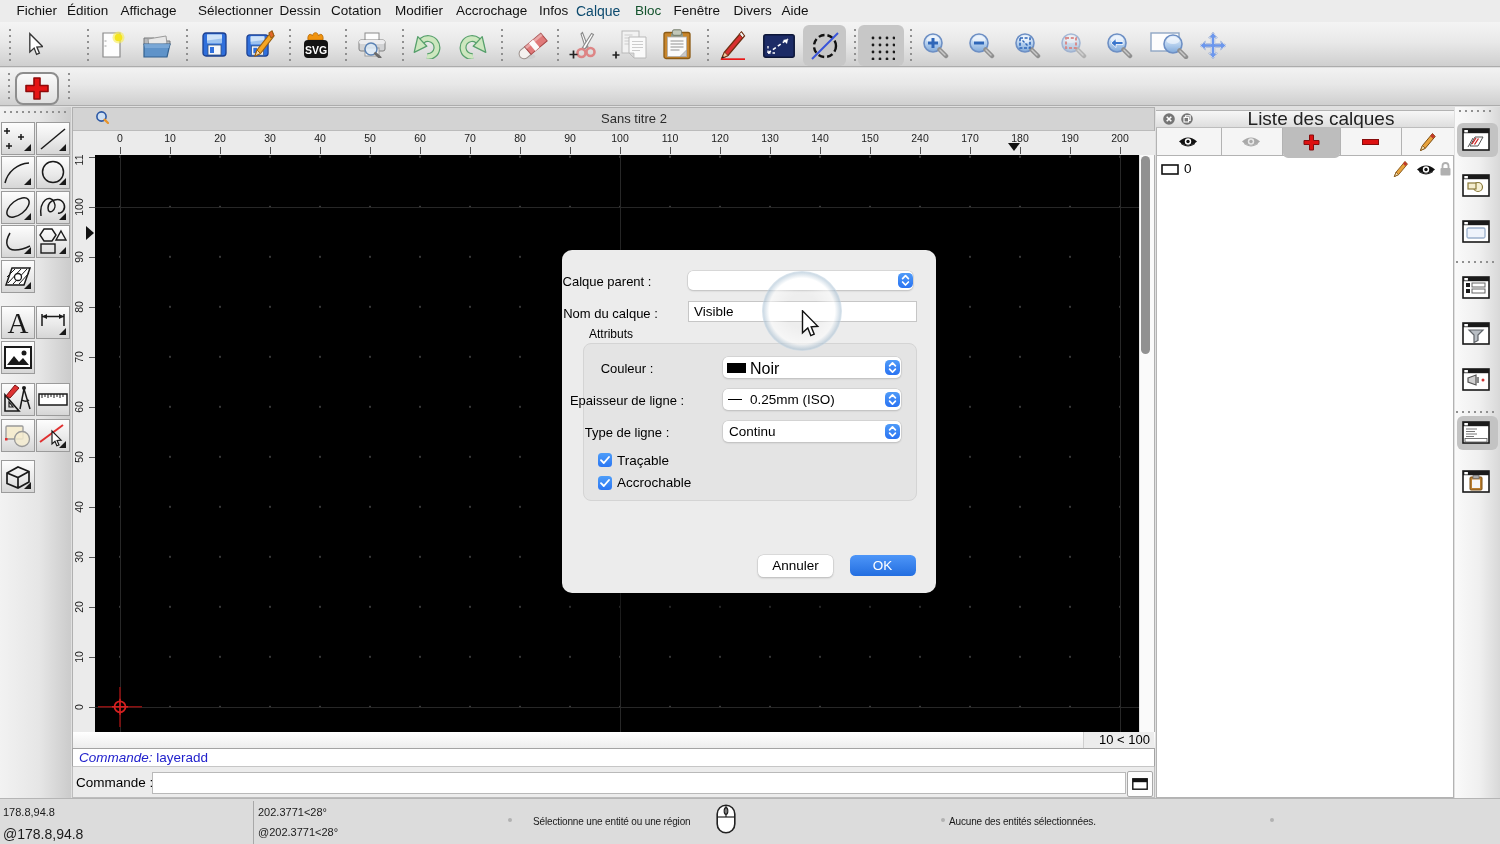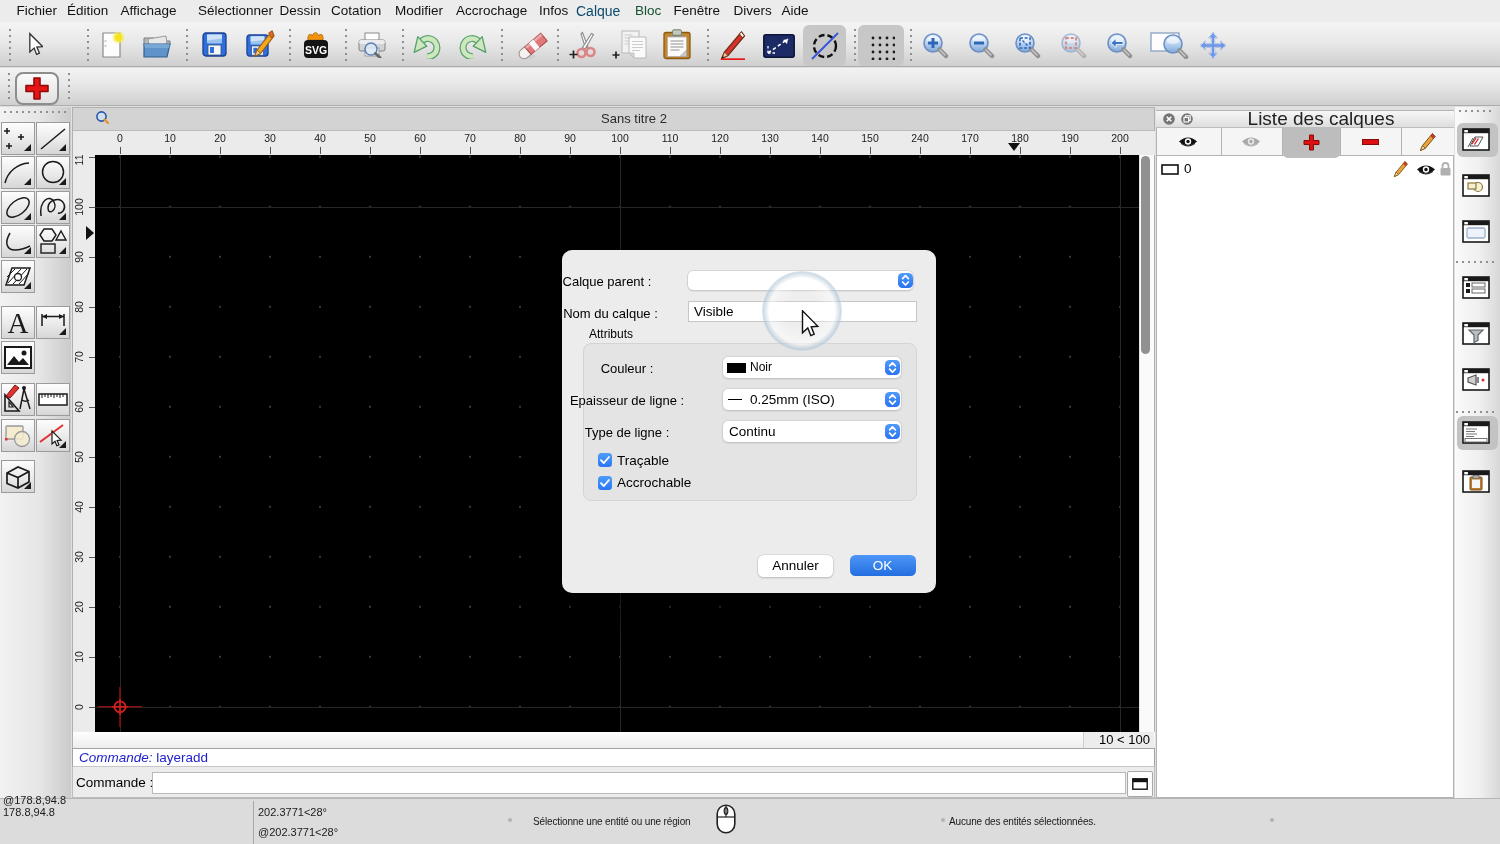--- a/index.html
+++ b/index.html
@@ -567,21 +567,21 @@
     <rect x="1" y="1" width="26" height="4.2" fill="#1a1a1a"></rect>
     <rect x="2.3" y="2" width="3.6" height="2.4" fill="#fff"></rect>
     <rect x="8" y="7" width="12" height="13" rx="1" fill="#ba7f30" stroke="#7d5115" stroke-width="1"></rect>
     <rect x="11" y="5.5" width="6" height="3" fill="#aaa" stroke="#666" stroke-width="0.7"></rect>
     <rect x="10" y="9.5" width="8" height="8.5" fill="#f6f6f6"></rect>
   </svg>
 <div class="hsep" style="left:1456px;top:260.5px;width:42px"></div>
 <div class="hsep" style="left:1456px;top:410.5px;width:42px"></div>
 <div class="abs" style="left:0;top:798px;width:1500px;height:46px;background:#dcdcdc;border-top:1px solid #b5b5b5"></div>
 <span style="position:absolute;font-size:11px;color:#1a1a1a;left:3px;top:806px">178.8,94.8</span>
-<span style="position:absolute;font-size:11px;color:#1a1a1a;left:3px;top:794px">@178.8,94.8</span>
+<span style="position:absolute;font-size:14px;color:#1a1a1a;left:3px;top:826px">@178.8,94.8</span>
 <div class="abs" style="left:253px;top:801px;width:1px;height:43px;background:#a8a8a8"></div>
 <span style="position:absolute;font-size:11px;color:#1a1a1a;left:258px;top:806px">202.3771&lt;28°</span>
 <span style="position:absolute;font-size:11px;color:#1a1a1a;left:258px;top:826px">@202.3771&lt;28°</span>
 <div class="abs" style="left:508px;top:818px;width:4px;height:4px;border-radius:2px;background:#b2b2b2"></div>
 <div class="abs" style="left:941px;top:818px;width:4px;height:4px;border-radius:2px;background:#b2b2b2"></div>
 <div class="abs" style="left:1270px;top:818px;width:4px;height:4px;border-radius:2px;background:#b2b2b2"></div>
 <span style="position:absolute;font-size:11px;color:#1a1a1a;left:533px;top:816px;font-size:10px;letter-spacing:-0.15px;font-weight:normal">Sélectionne une entité ou une région</span>
 <svg style="position:absolute;left:716px;top:804px" width="20" height="30" viewBox="0 0 20 30">
     <rect x="1.2" y="1.2" width="17.6" height="27.6" rx="8.8" fill="#fff" stroke="#222" stroke-width="1.6"></rect>
     <line x1="10" y1="2" x2="10" y2="13" stroke="#222" stroke-width="1.2"></line>
@@ -613,21 +613,21 @@
 <div class="step" style="left:884.5px;top:392px;height:15px"></div>
 <svg style="position:absolute;left:884.5px;top:392px" width="15" height="15" viewBox="0 0 15 15">
     <path d="M4.6,5.8 L7.5,2.8 L10.4,5.8 M4.6,9.2 L7.5,12.2 L10.4,9.2" fill="none" stroke="#fff" stroke-width="1.7" stroke-linecap="round" stroke-linejoin="round"></path>
   </svg>
 <div class="combo" style="left:723px;top:421px;width:178px;height:21px"></div>
 <div class="step" style="left:884.5px;top:424px;height:15px"></div>
 <svg style="position:absolute;left:884.5px;top:424px" width="15" height="15" viewBox="0 0 15 15">
     <path d="M4.6,5.8 L7.5,2.8 L10.4,5.8 M4.6,9.2 L7.5,12.2 L10.4,9.2" fill="none" stroke="#fff" stroke-width="1.7" stroke-linecap="round" stroke-linejoin="round"></path>
   </svg>
 <div class="abs" style="left:727px;top:362.5px;width:18.5px;height:10px;background:#000"></div>
-<span class="abs" style="left:750px;top:360px;font-size:12px;color:#000">Noir</span>
+<span class="abs" style="left:750px;top:360px;font-size:16px;color:#000">Noir</span>
 <div class="abs" style="left:728px;top:398.5px;width:14px;height:1.8px;background:#000"></div>
 <span class="abs" style="left:750px;top:392px;font-size:13.5px;color:#000">0.25mm (ISO)</span>
 <span class="abs" style="left:729px;top:424px;font-size:13.5px;color:#000">Continu</span>
 <div class="cbx" style="left:597.5px;top:453px"></div>
 <svg style="position:absolute;left:597.5px;top:453px" width="14" height="14" viewBox="0 0 14 14">
     <path d="M3,7.2 L5.8,10 L11,4" fill="none" stroke="#fff" stroke-width="1.9" stroke-linecap="round" stroke-linejoin="round"></path>
   </svg>
 <span class="abs" style="left:617px;top:452.5px;font-size:13.5px;color:#000">Traçable</span>
 <div class="cbx" style="left:597.5px;top:475.5px"></div>
 <svg style="position:absolute;left:597.5px;top:475.5px" width="14" height="14" viewBox="0 0 14 14">

